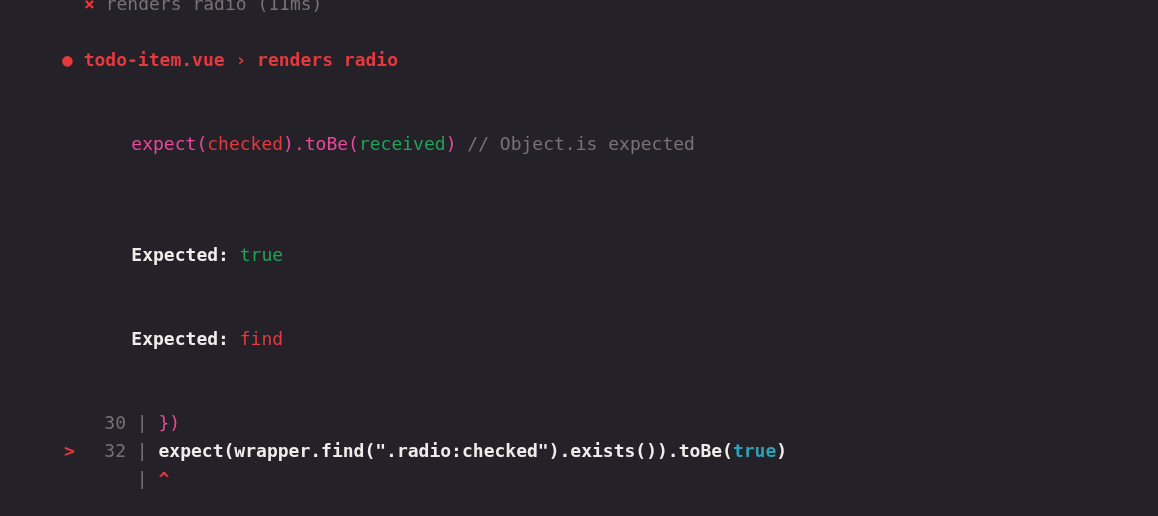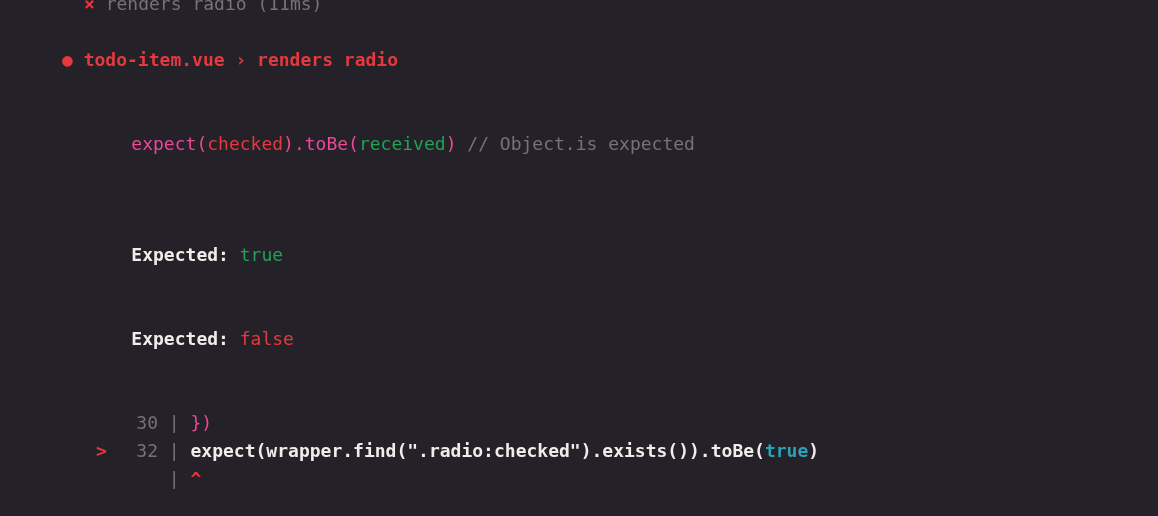--- a/index.html
+++ b/index.html
@@ -56,21 +56,21 @@
       text-align: right;
     }
     .pipe {
       color: #7a7177;
     }
     .code-prefix {
       display: inline-block;
       width: 20px;
     }
     .code-line {
-      padding-left: 96px;
+      padding-left: 64px;
     }
     .caret {
       color: #e5393e;
       font-weight: bold;
     }
     .header-line {
       padding-left: 62px;
     }
     .top-fail-line {
       padding-left: 84px;
@@ -97,21 +97,21 @@
   <div class="line">
     <span class="gray">expect(</span><span class="red">checked</span><span class="gray">).toBe(</span><span class="green">received</span><span class="gray">)</span><span class="dim"> // Object.is expected</span>
   </div>
 
   <div style="height: 28px"></div>
 
   <div class="line">
     <span class="white">Expected: </span><span class="green">true</span>
   </div>
   <div class="line">
-    <span class="white">Expected: </span><span class="red">false</span>
+    <span class="white">Expected: </span><span class="red">find</span>
   </div>
 
   <div style="height: 28px"></div>
 
   <div class="code-line"><span class="dim code-prefix"> </span><span class="linenum">30</span><span class="pipe"> | </span><span class="gray">      })</span></div>
 
 
   <div class="code-line"><span class="red-bold code-prefix">&gt;</span><span class="linenum">32</span><span class="pipe"> | </span><span class="white">      expect(wrapper.find(</span><span class="white">".radio:checked"</span><span class="white">).exists()).</span><span class="white">toBe</span><span class="white">(</span><span style="color:#2da1b5;font-weight:bold">true</span><span class="white">)</span></div>
 
   <div class="code-line"><span class="dim code-prefix"> </span><span class="linenum">  </span><span class="pipe"> | </span><span>                                                    </span><span class="caret">^</span></div>

